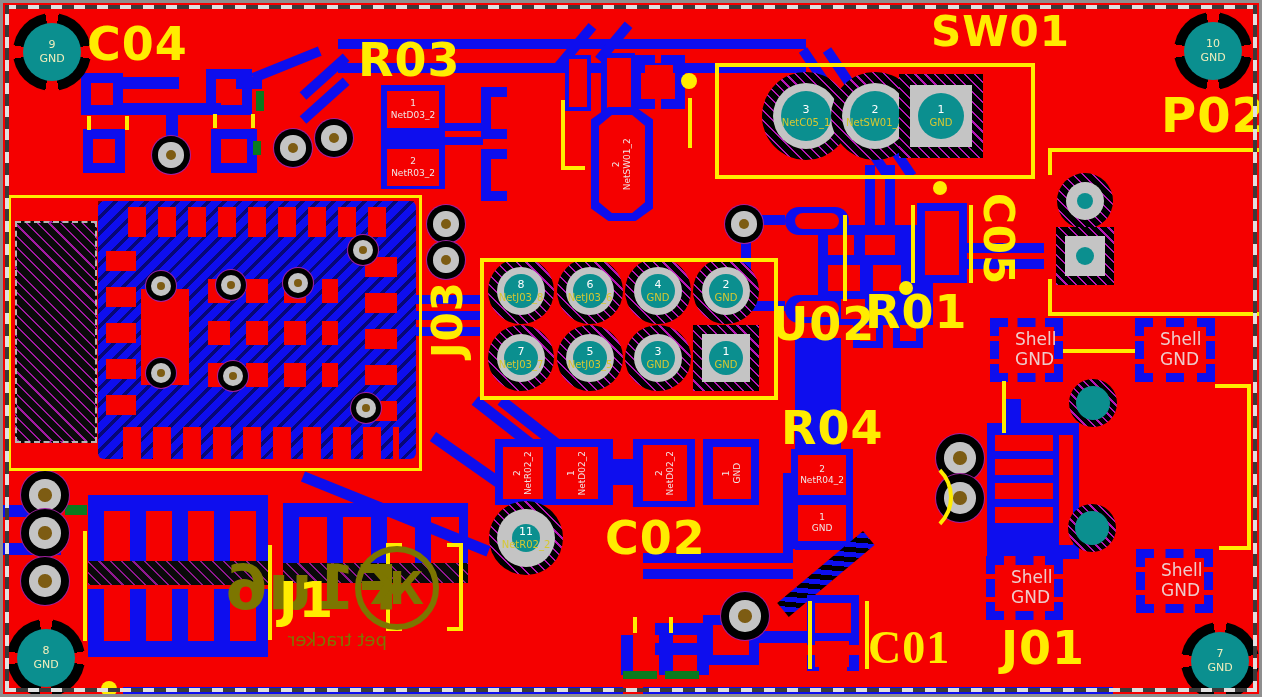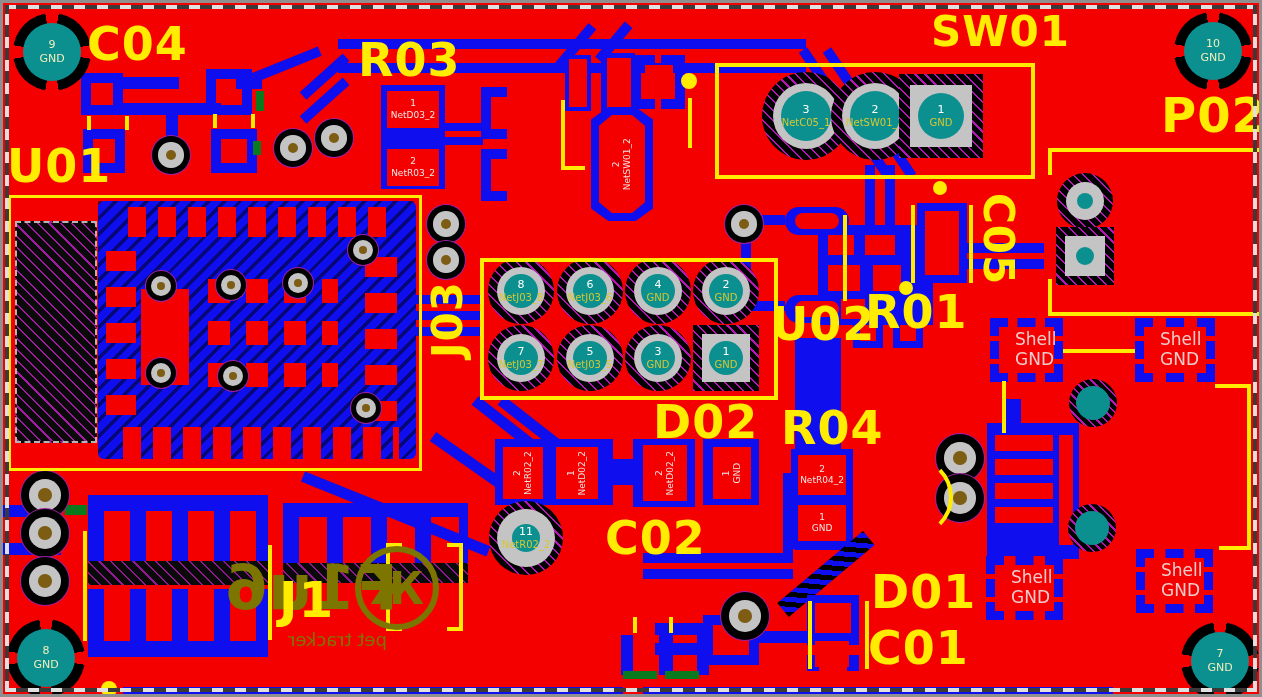--- a/index.html
+++ b/index.html
@@ -459,30 +459,28 @@
   <div class="via" style="left:933px;top:431px;width:48px;height:48px;"></div>
   <div class="via" style="left:933px;top:471px;width:48px;height:48px;"></div>
   <div class="via" style="left:718px;top:589px;width:48px;height:48px;"></div>
   <div class="tvia" style="left:1066px;top:376px;width:48px;height:48px;"></div>
   <div class="tvia" style="left:1065px;top:501px;width:48px;height:48px;"></div>
 
   <div class="des" style="left:84px;top:18px;">C04</div>
   <div class="des" style="left:355px;top:34px;">R03</div>
   <div class="des" style="left:928px;top:8px;font-size:42px;">SW01</div>
   <div class="des" style="left:1158px;top:88px;font-size:48px;">P02</div>
-  <div class="des" style="left:4px;top:140px;">U01</div>
   <div class="des vup" style="left:424px;top:278px;font-size:42px;">J03</div>
-  <div class="des" style="left:650px;top:396px;">D02</div>
   <div class="des" style="left:768px;top:298px;">U02</div>
   <div class="des" style="left:862px;top:286px;">R01</div>
   <div class="des vdn" style="left:974px;top:190px;font-size:42px;">C05</div>
   <div class="des" style="left:778px;top:402px;">R04</div>
   <div class="des" style="left:602px;top:512px;">C02</div>
-  <div class="des" style="left:868px;top:566px;">D01</div>
-  <div class="des" style="left:865px;top:622px;">C01</div>
+  <div class="des" style="left:865px;top:622px;font-family:Liberation Serif, serif;">C01</div>
+  <div class="des" style="left:998px;top:622px;">J01</div>
   <div class="des" style="left:276px;top:572px;font-size:50px;">J1</div>
 
   <div class="wm mir" style="left:222px;top:548px;font-size:62px;font-weight:bold;">F1u6</div>
   <div class="wm" style="left:352px;top:543px;width:84px;height:84px;border:6px solid var(--olive);border-radius:50%;display:flex;align-items:center;justify-content:center;box-sizing:border-box;">
     <span class="mir" style="font-size:44px;font-weight:bold;">Ж</span>
   </div>
   <div class="wm mir" style="left:285px;top:626px;font-size:18px;">pet tracker</div>
 
 </div>
 

